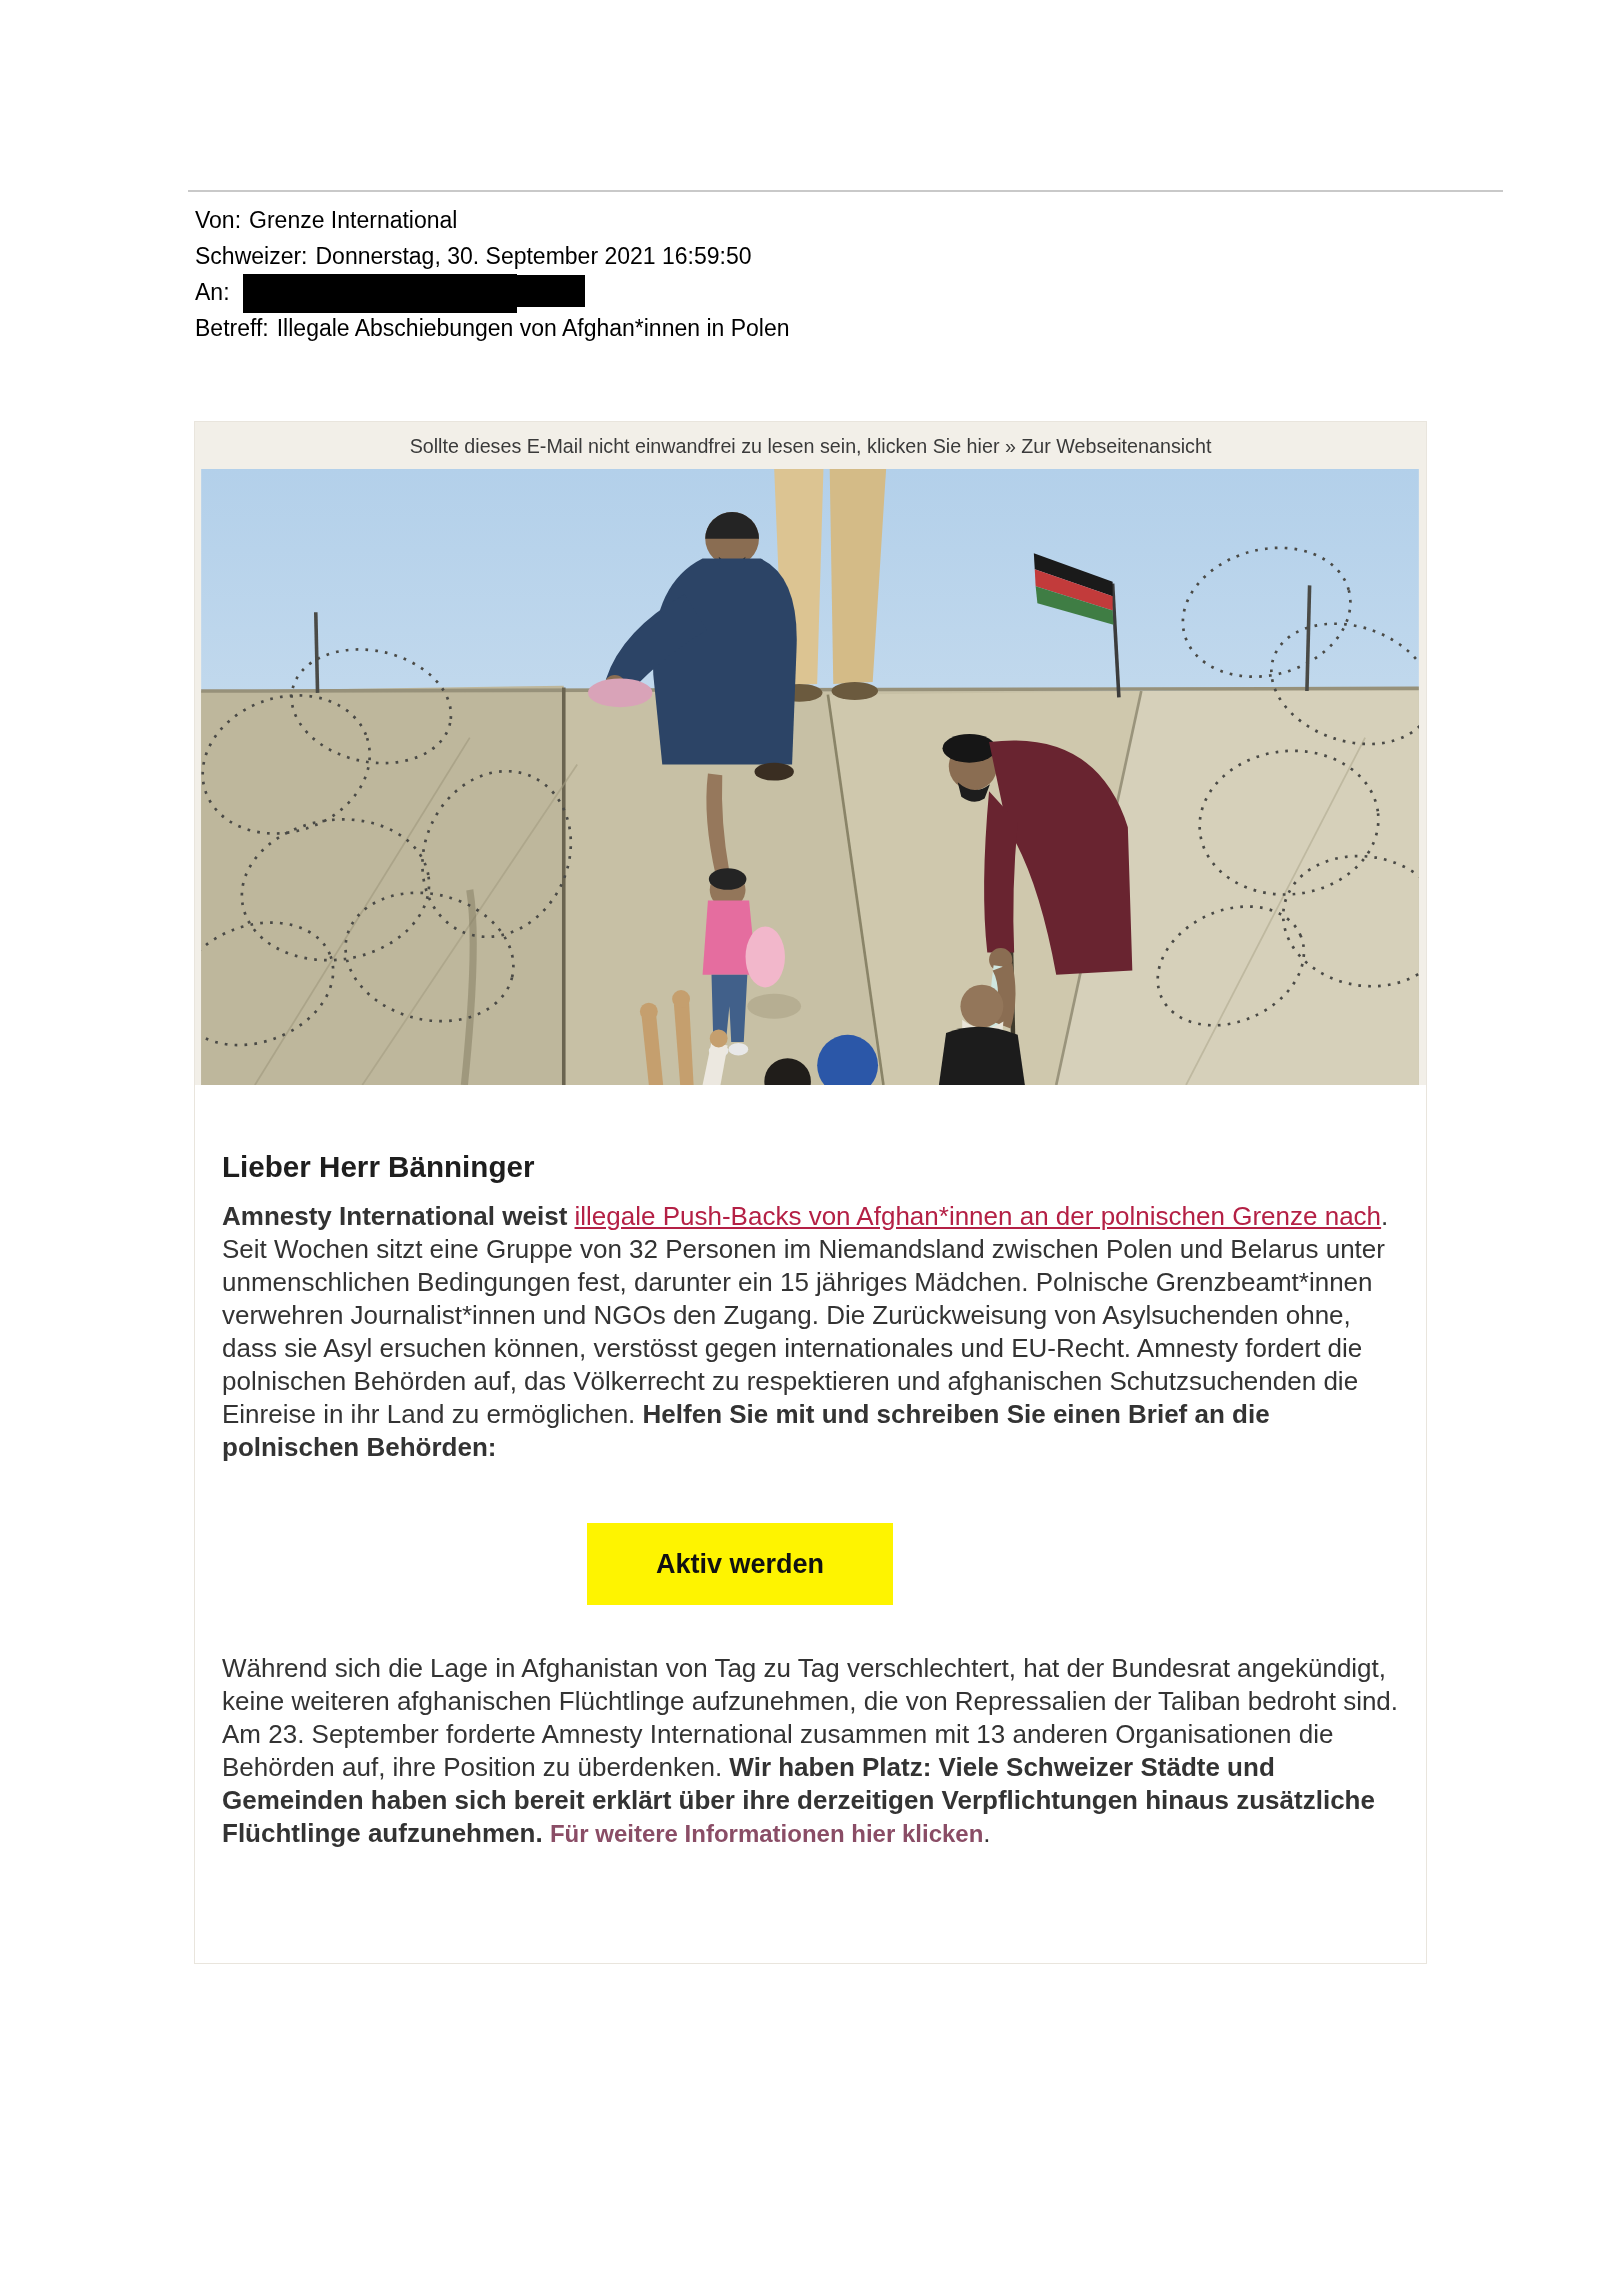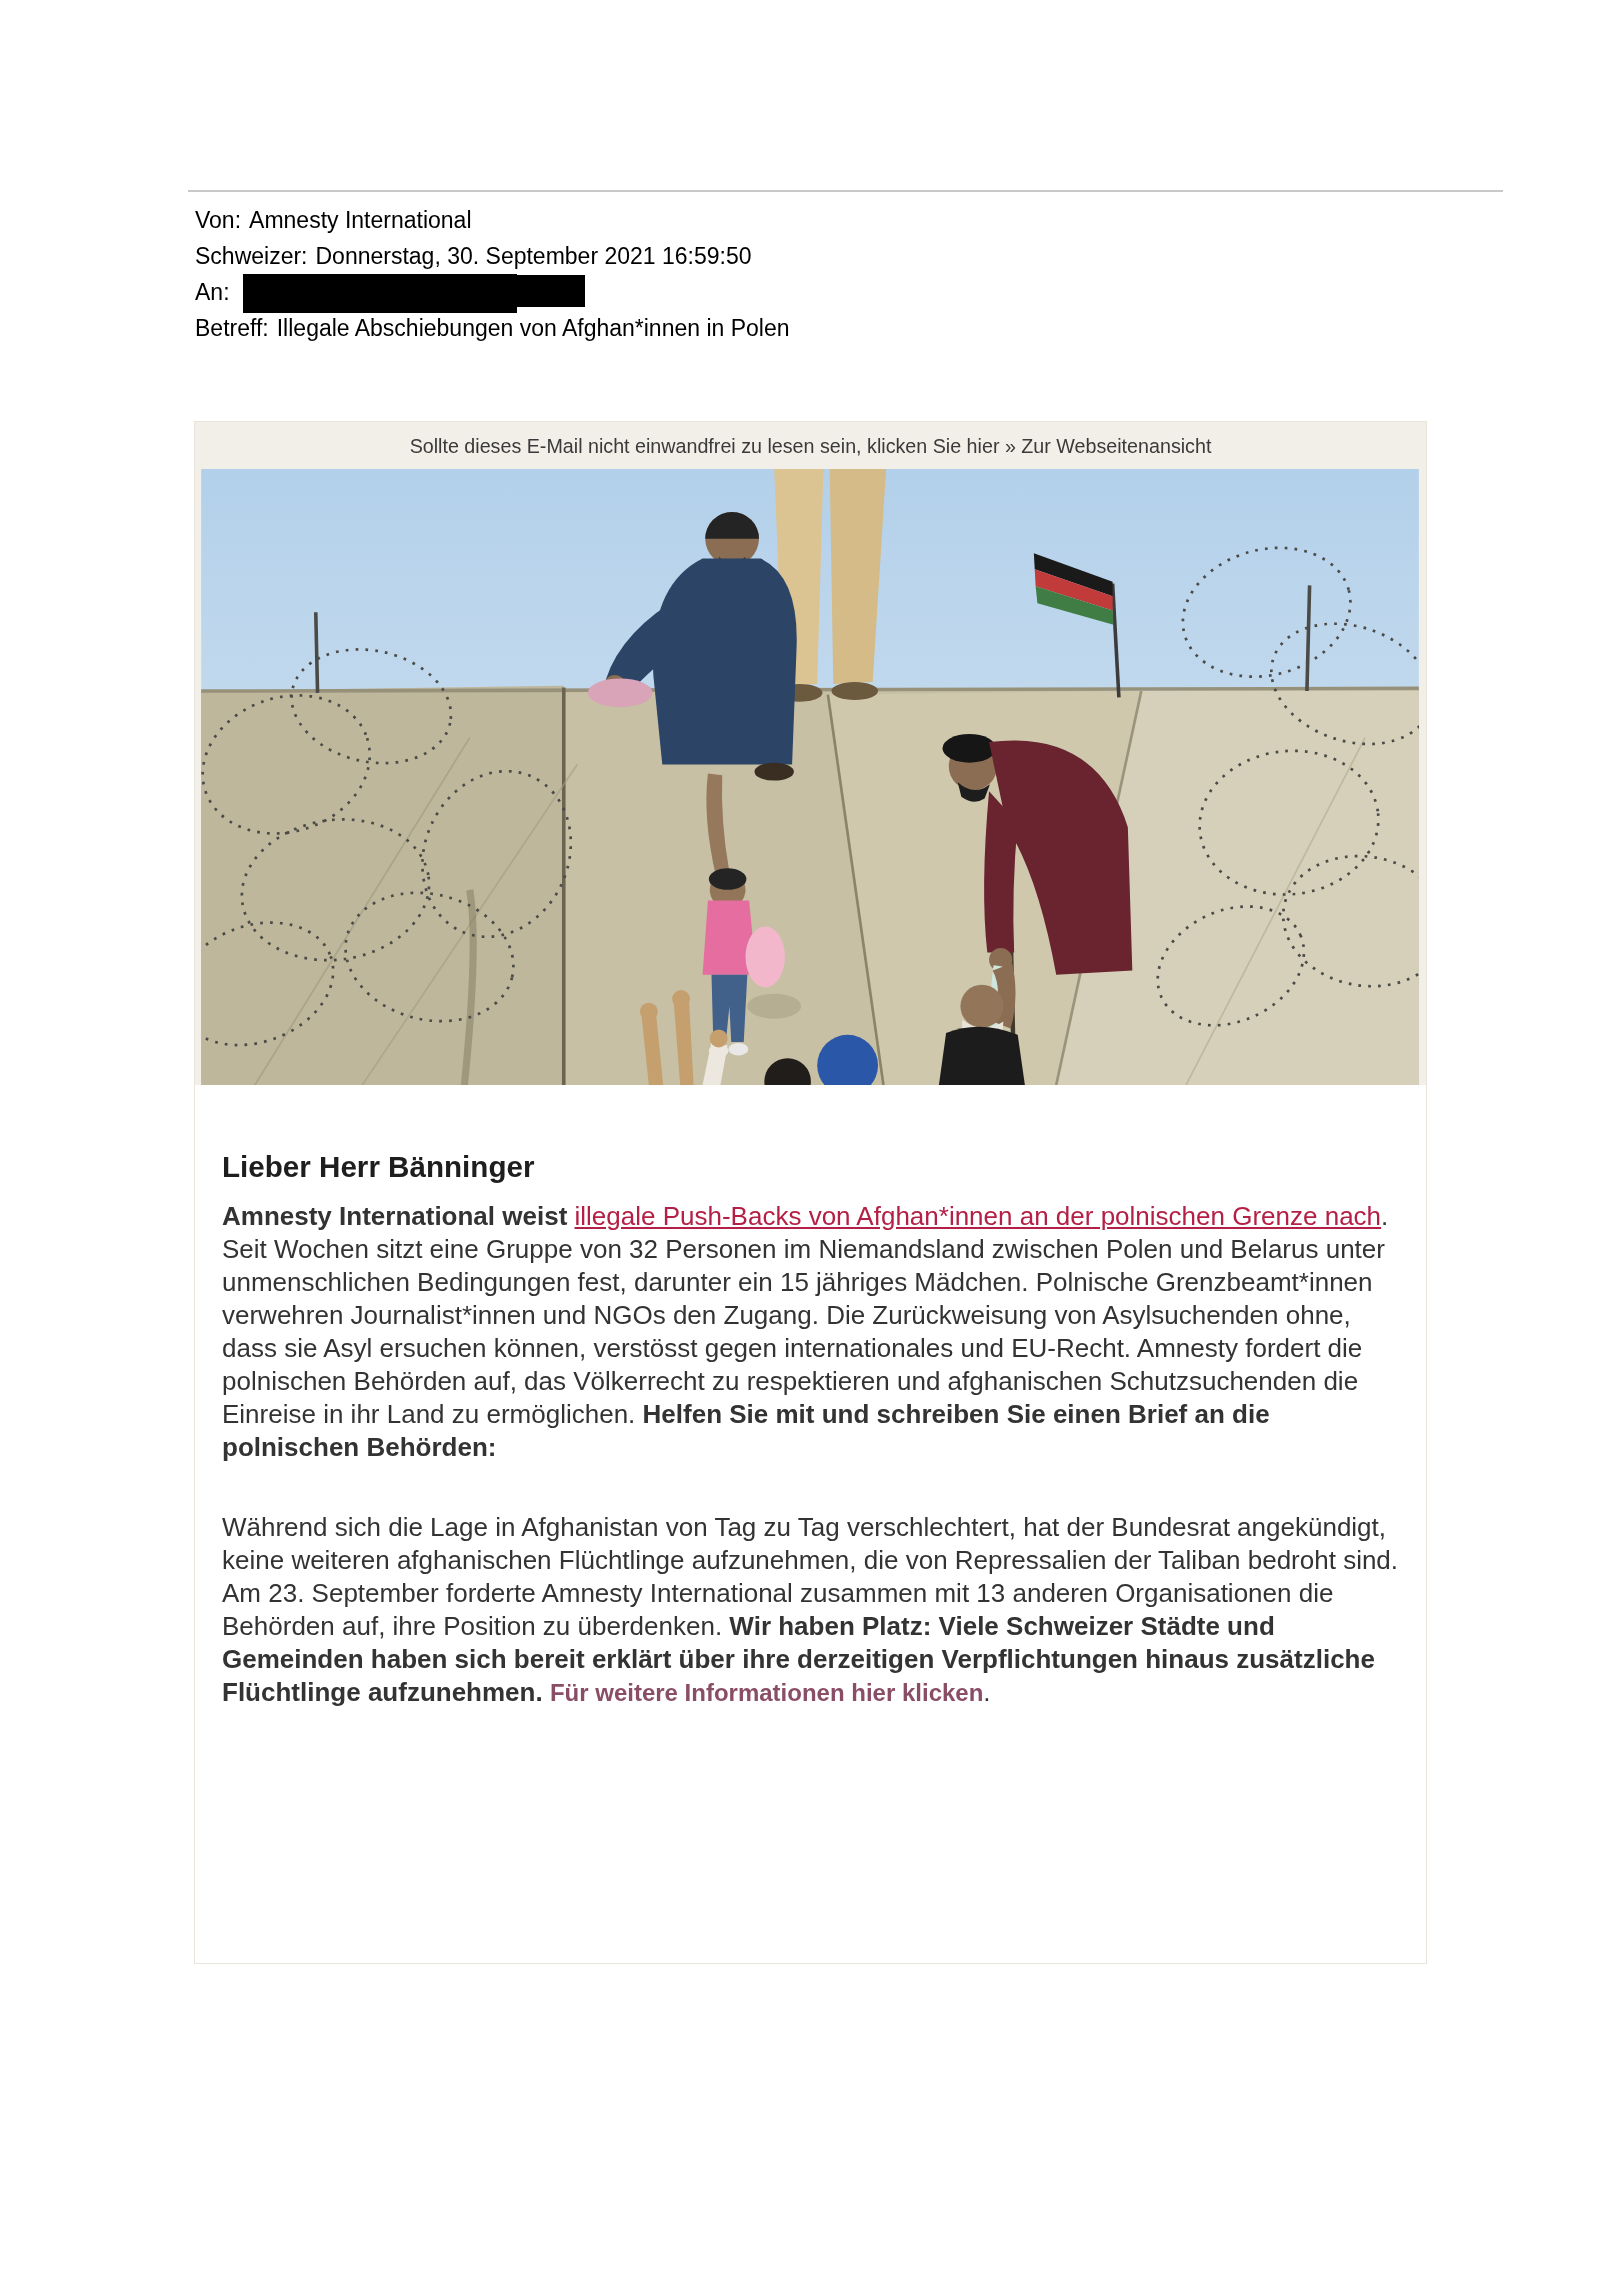--- a/index.html
+++ b/index.html
@@ -40,21 +40,21 @@
     font-size:27px;font-weight:bold;cursor:pointer;
   }
 </style>
 </head>
 <body>
 
 <div class="topline"></div>
 
 <div class="headers">
   <div class="hrow">
-    <span class="hlabel">Von:</span><span>Amnesty International</span>
+    <span class="hlabel">Von:</span><span>Grenze International</span>
   </div>
   <div class="hrow">
     <span class="hlabel">Schweizer:</span><span>Donnerstag, 30. September 2021 16:59:50</span>
   </div>
   <div class="hrow">
     <span class="hlabel">An:</span><span class="redact redact-1"></span><span class="redact redact-2"></span>
   </div>
   <div class="hrow">
     <span class="hlabel">Betreff:</span><span>Illegale Abschiebungen von Afghan*innen in Polen</span>
   </div>
@@ -167,19 +167,22 @@
         <circle cx="655" cy="684" r="26" fill="#201d1a"></circle>
       </g>
     </svg>
   </div>
 
   <div class="body">
     <div class="greeting">Lieber Herr Bänninger</div>
 
     <p class="para para-1"><span class="seg-bold">Amnesty International weist </span><span class="seg-link-red">illegale Push-Backs von Afghan*innen an der polnischen Grenze nach</span><span class="seg-normal">. Seit Wochen sitzt eine Gruppe von 32 Personen im Niemandsland zwischen Polen und Belarus unter unmenschlichen Bedingungen fest, darunter ein 15 jähriges Mädchen. Polnische Grenzbeamt*innen verwehren Journalist*innen und NGOs den Zugang. Die Zurückweisung von Asylsuchenden ohne, dass sie Asyl ersuchen können, verstösst gegen internationales und EU-Recht. Amnesty fordert die polnischen Behörden auf, das Völkerrecht zu respektieren und afghanischen Schutzsuchenden die Einreise in ihr Land zu ermöglichen. </span><span class="seg-bold">Helfen Sie mit und schreiben Sie einen Brief an die polnischen Behörden:</span></p>
 
+    <div class="btn-row">
+      <button class="action-btn">Aktiv werden</button>
+    </div>
 
     <p class="para para-2"><span class="seg-normal">Während sich die Lage in Afghanistan von Tag zu Tag verschlechtert, hat der Bundesrat angekündigt, keine weiteren afghanischen Flüchtlinge aufzunehmen, die von Repressalien der Taliban bedroht sind. Am 23. September forderte Amnesty International zusammen mit 13 anderen Organisationen die Behörden auf, ihre Position zu überdenken. </span><span class="seg-bold">Wir haben Platz: Viele Schweizer Städte und Gemeinden haben sich bereit erklärt über ihre derzeitigen Verpflichtungen hinaus zusätzliche Flüchtlinge aufzunehmen. </span><span class="seg-link-purple">Für weitere Informationen hier klicken</span><span class="seg-normal">.</span></p>
 
   </div>
 
 </div>
 
 
 </body></html>

